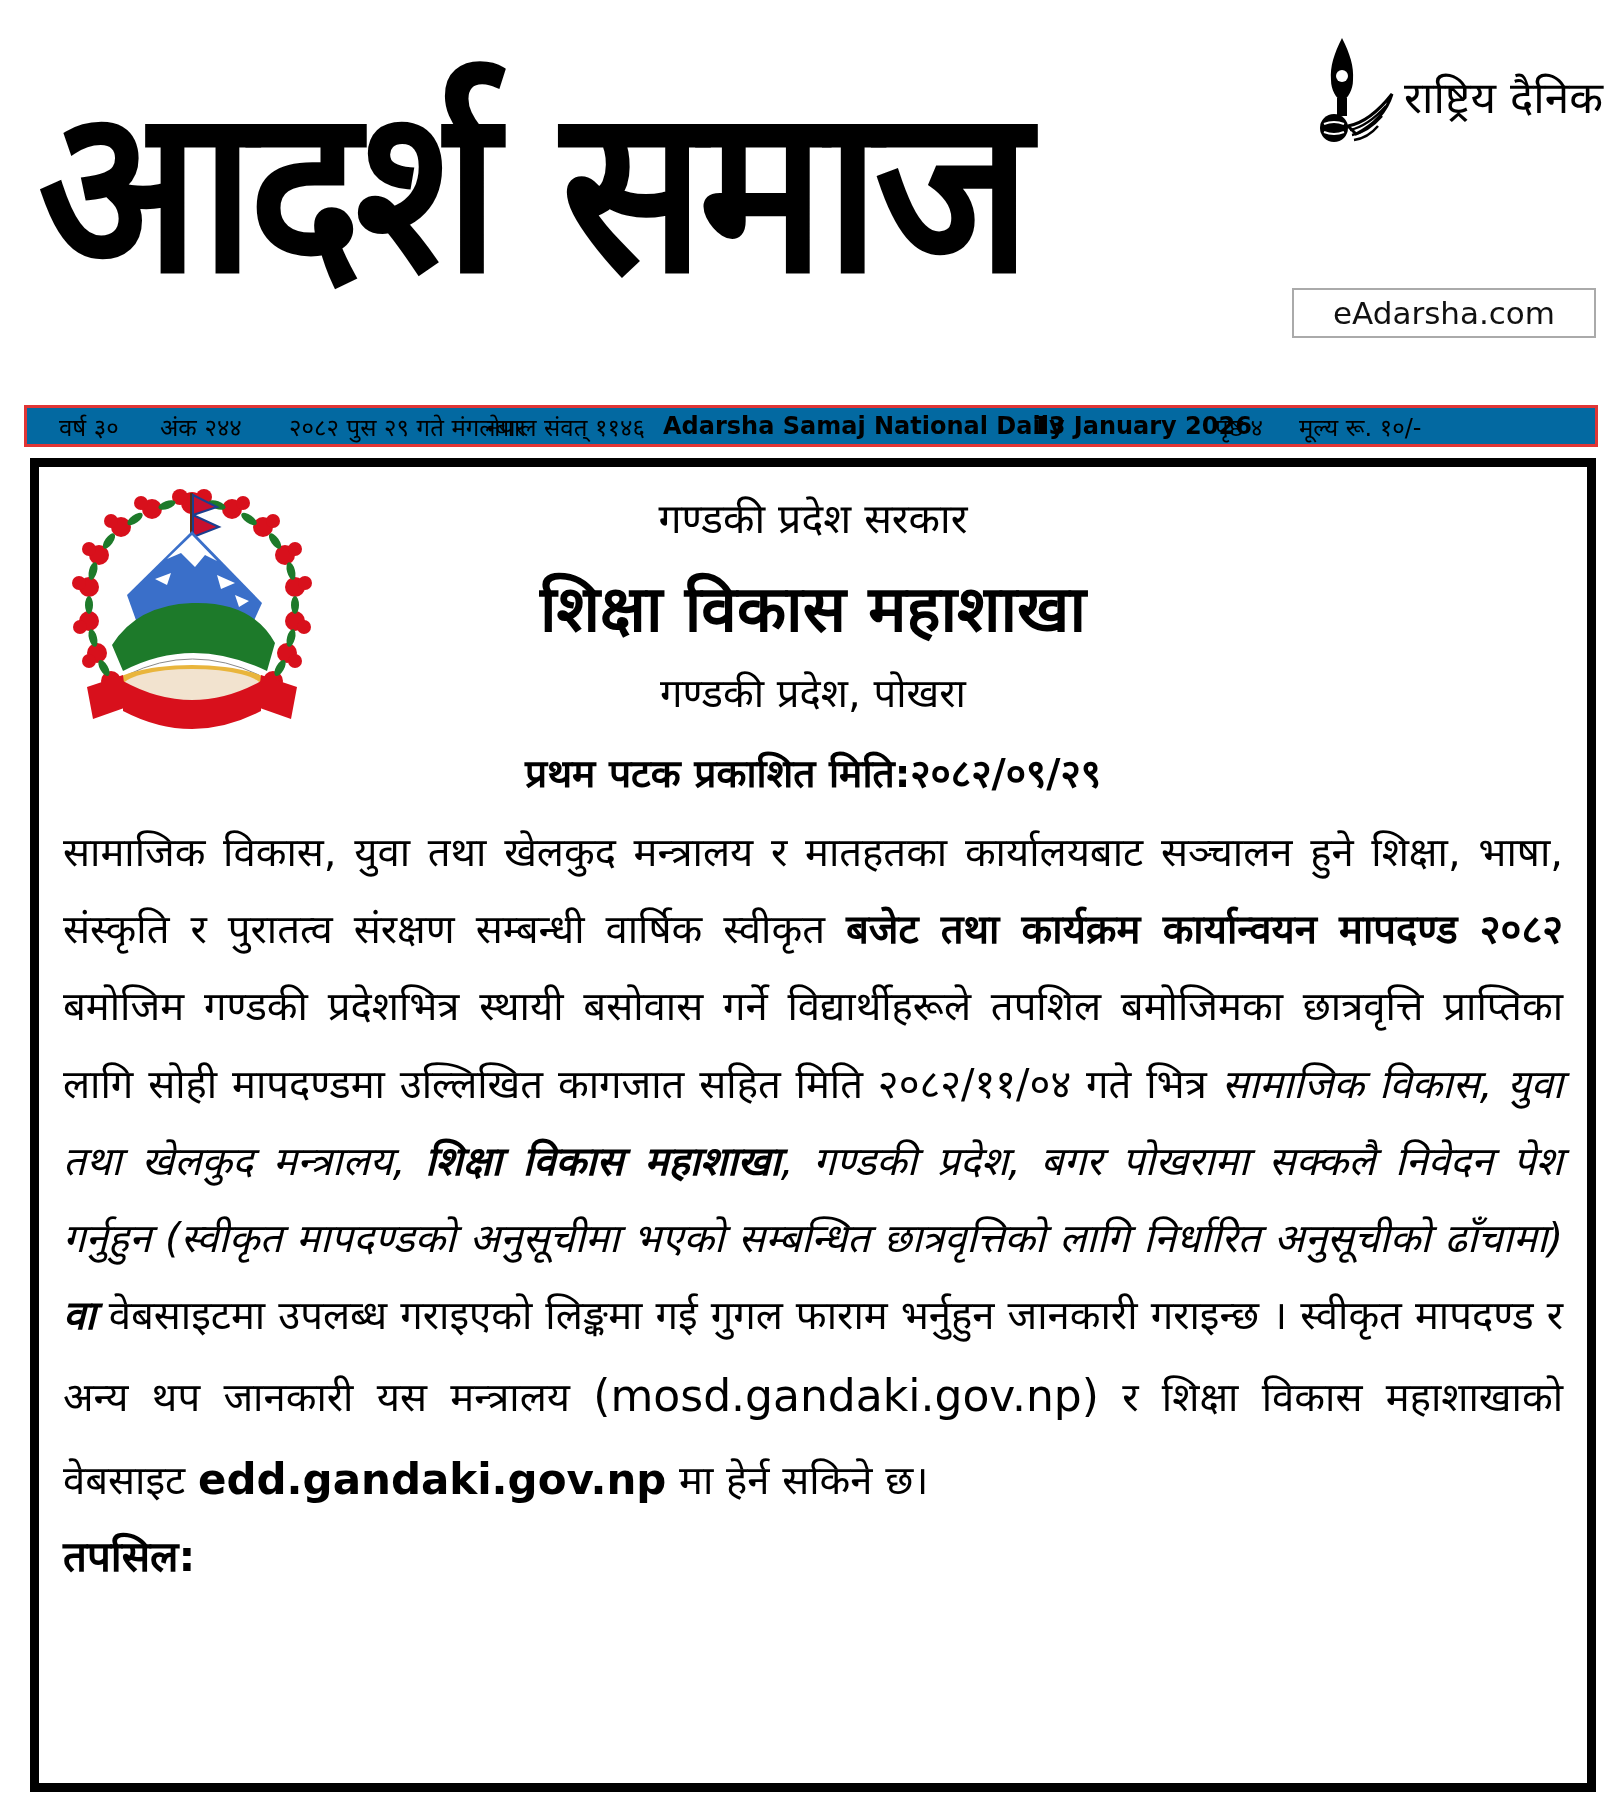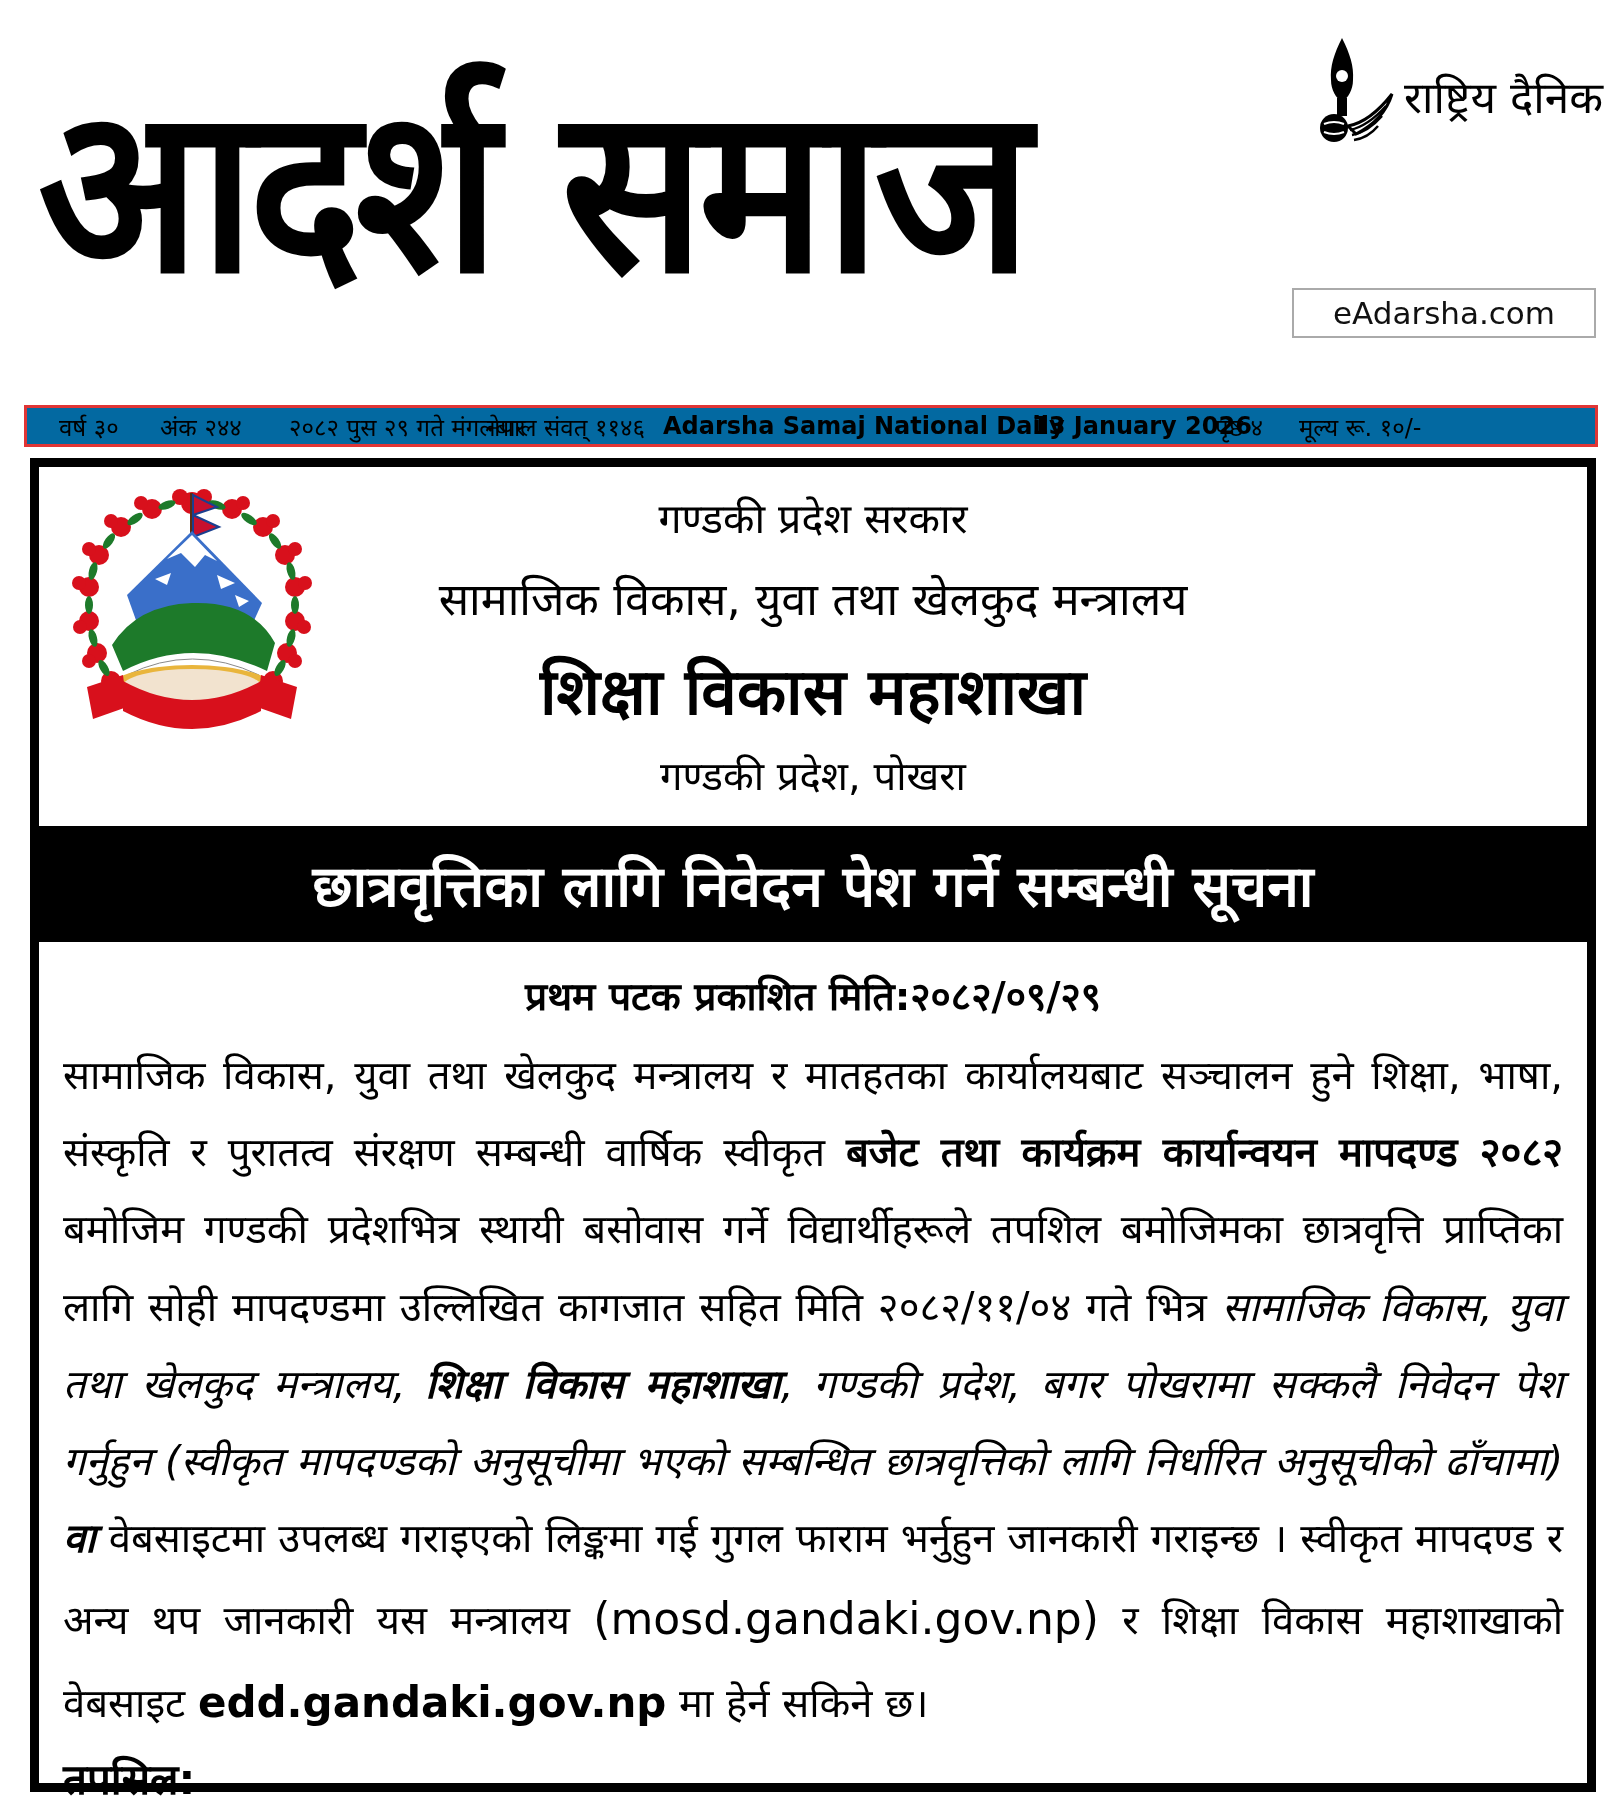--- a/index.html
+++ b/index.html
@@ -185,27 +185,23 @@
     <ellipse cx="125" cy="212" rx="70" ry="18" fill="#f2e3cf"></ellipse>
 
     <g>
       <path d="M20 212 L56 200 L60 232 L26 244 Z" fill="#d8101c"></path>
       <path d="M230 212 L194 200 L190 232 L224 244 Z" fill="#d8101c"></path>
       <path d="M56 206 Q125 244 194 206 L194 236 Q125 272 56 236 Z" fill="#d8101c"></path>
     </g>
   </svg>
 
   <div class="gov-line1">गण्डकी प्रदेश सरकार</div>
-  <div class="gov-line2">सामाजिक विकास, युवा तथा खेलकुद मन्त्रालय</div>
   <div class="dept-line">शिक्षा विकास महाशाखा</div>
   <div class="place-line">गण्डकी प्रदेश, पोखरा</div>
 
-  <div class="title-band">
-    <span class="t">छात्रवृत्तिका लागि निवेदन पेश गर्ने सम्बन्धी सूचना</span>
-  </div>
 
   <div class="published">प्रथम पटक प्रकाशित मिति:२०८२/०९/२९</div>
 
   <div class="body-text"><span>सामाजिक विकास, युवा तथा खेलकुद मन्त्रालय र मातहतका कार्यालयबाट सञ्चालन हुने शिक्षा, भाषा, संस्कृति र पुरातत्व संरक्षण सम्बन्धी वार्षिक स्वीकृत </span><span style="font-weight: bold;">बजेट तथा कार्यक्रम कार्यान्वयन मापदण्ड २०८२</span><span> बमोजिम गण्डकी प्रदेशभित्र स्थायी बसोवास गर्ने विद्यार्थीहरूले तपशिल बमोजिमका छात्रवृत्ति प्राप्तिका लागि  सोही मापदण्डमा उल्लिखित कागजात सहित मिति २०८२/११/०४ गते भित्र </span><span style="font-style: italic;">सामाजिक विकास, युवा तथा खेलकुद मन्त्रालय, </span><span style="font-weight: bold; font-style: italic;">शिक्षा विकास महाशाखा</span><span style="font-style: italic;">, गण्डकी प्रदेश, </span><span style="font-style: italic;">बगर पोखरामा सक्कलै निवेदन पेश गर्नुहुन </span><span style="font-style: italic;">(स्वीकृत मापदण्डको अनुसूचीमा भएको सम्बन्धित छात्रवृत्तिको लागि निर्धारित अनुसूचीको ढाँचामा) </span><span style="font-weight: bold; font-style: italic;">वा</span><span> वेबसाइटमा उपलब्ध गराइएको लिङ्कमा गई गुगल फाराम भर्नुहुन जानकारी गराइन्छ । स्वीकृत मापदण्ड र अन्य थप जानकारी यस मन्त्रालय </span><span class="latin-lg">(mosd.gandaki.gov.np)</span><span> र शिक्षा विकास महाशाखाको वेबसाइट </span><span class="latin-b">edd.gandaki.gov.np</span><span> मा हेर्न सकिने छ।</span></div>
 
   <div class="details-heading">तपसिल:</div>
 
 </div>
 
 </body></html>

